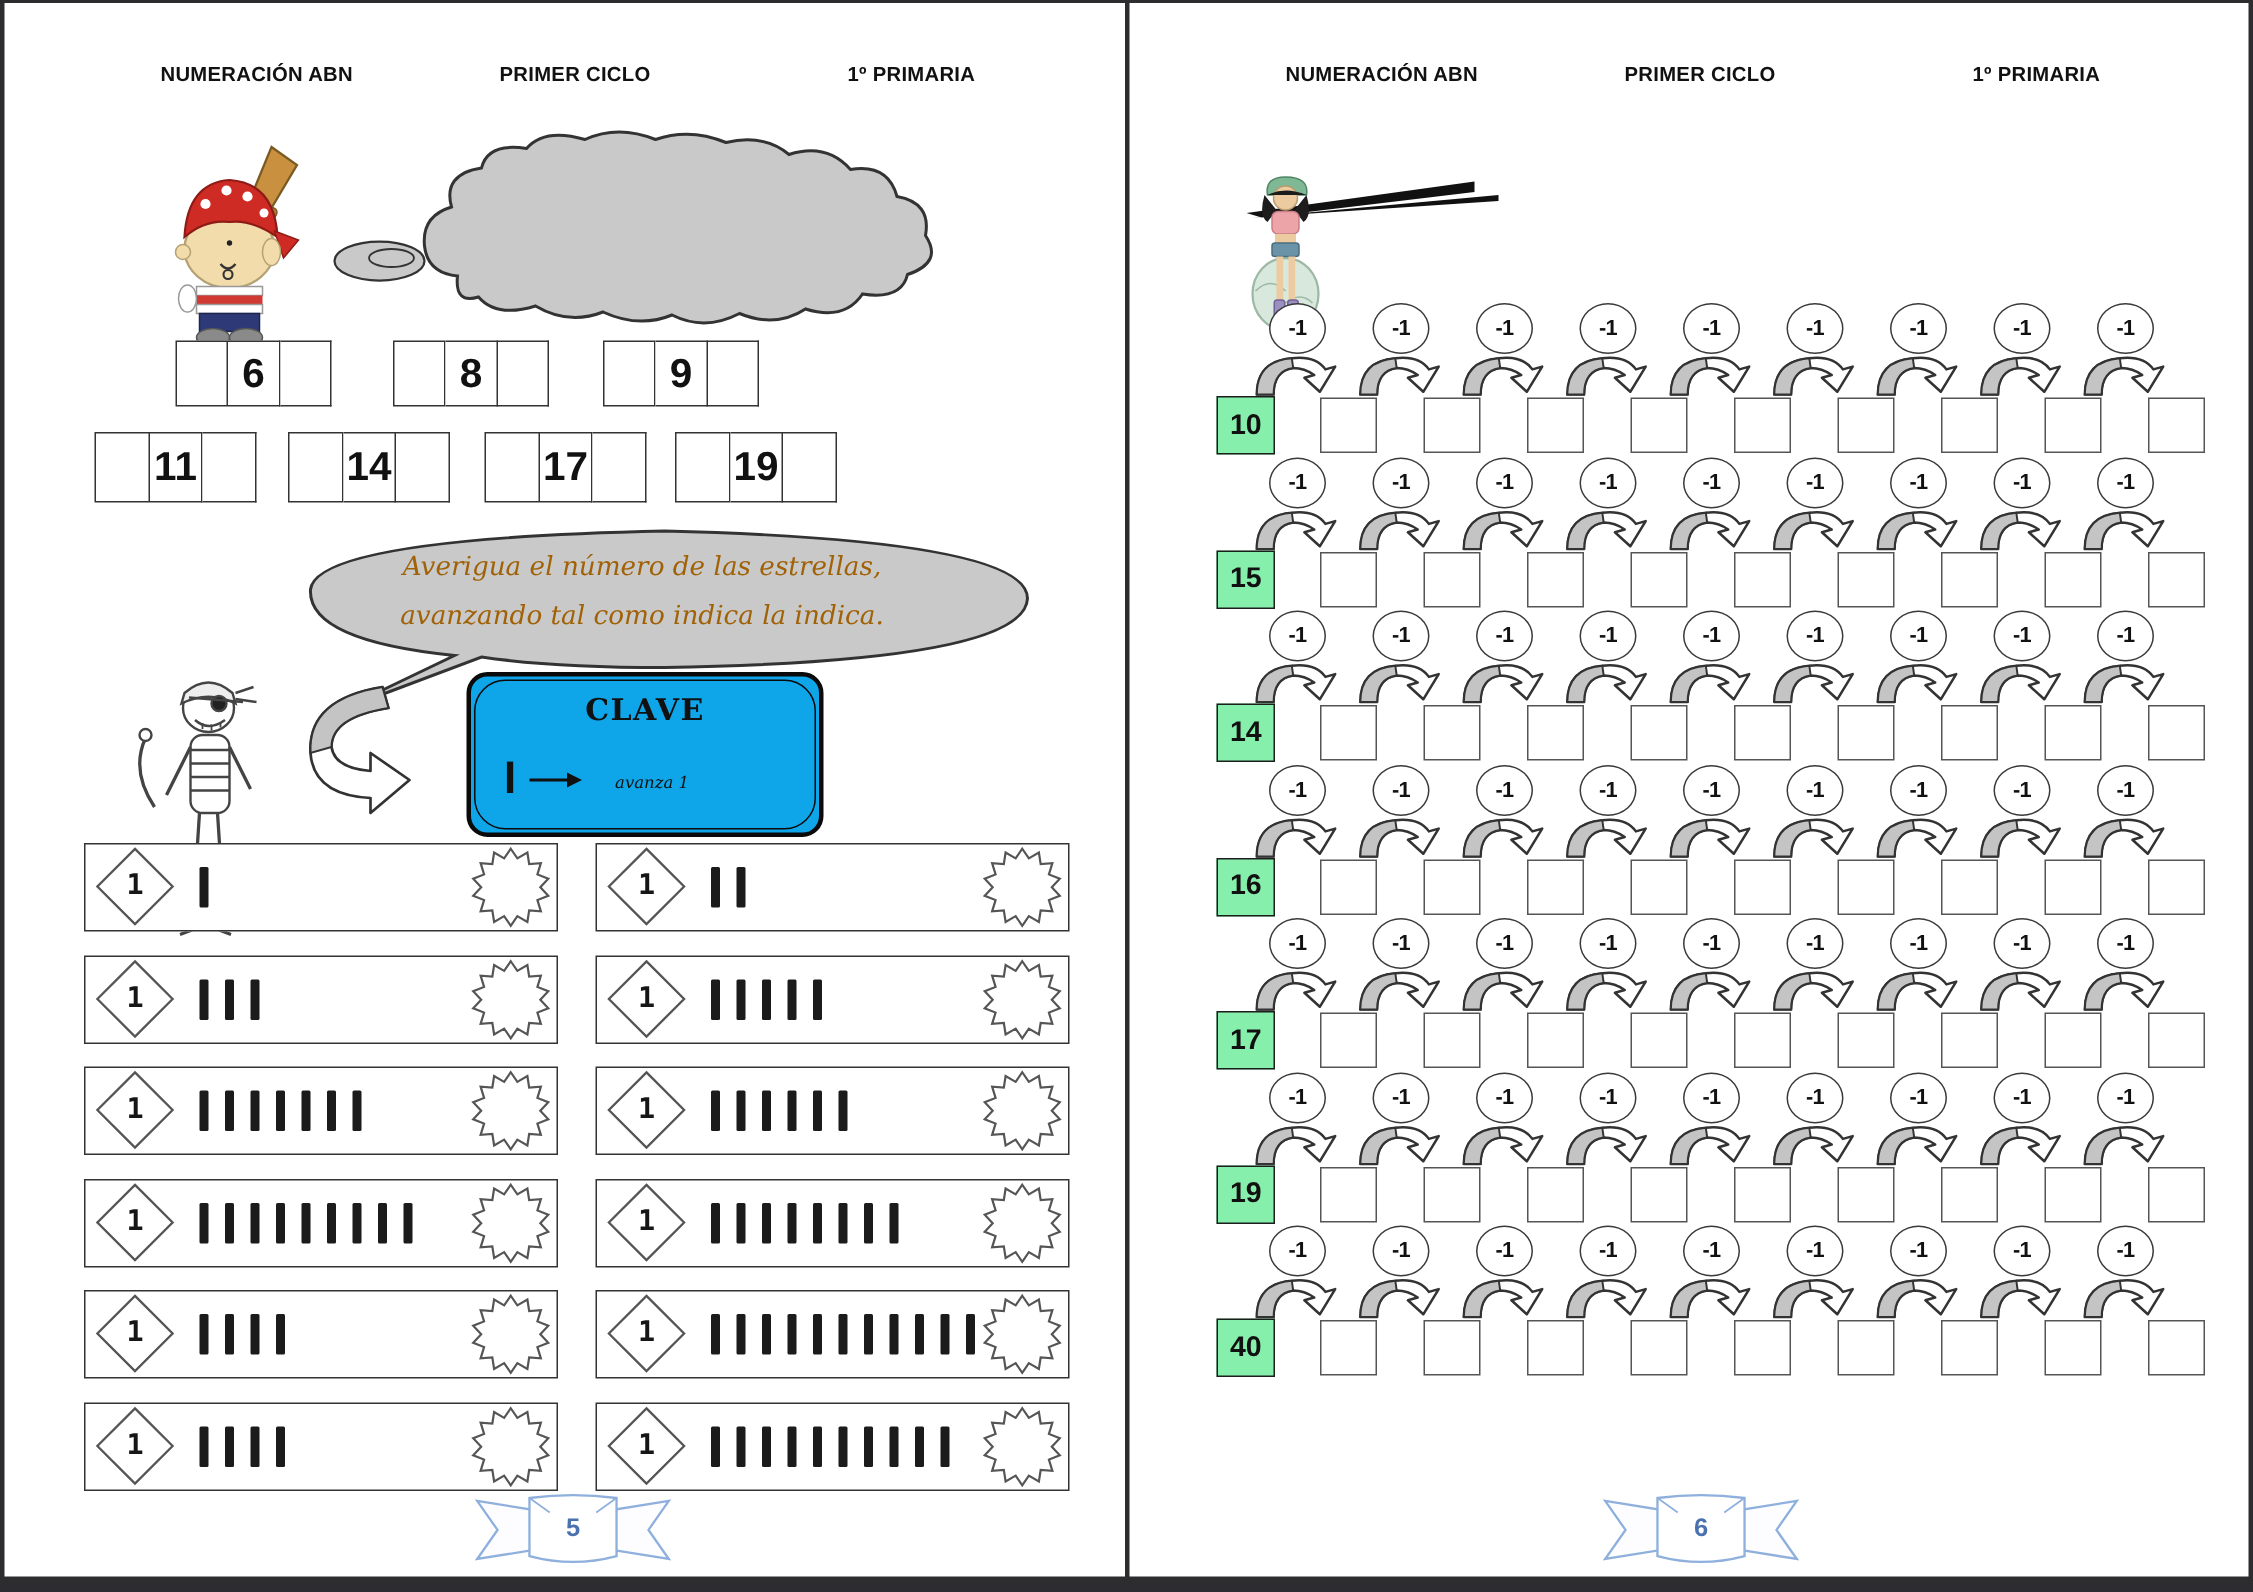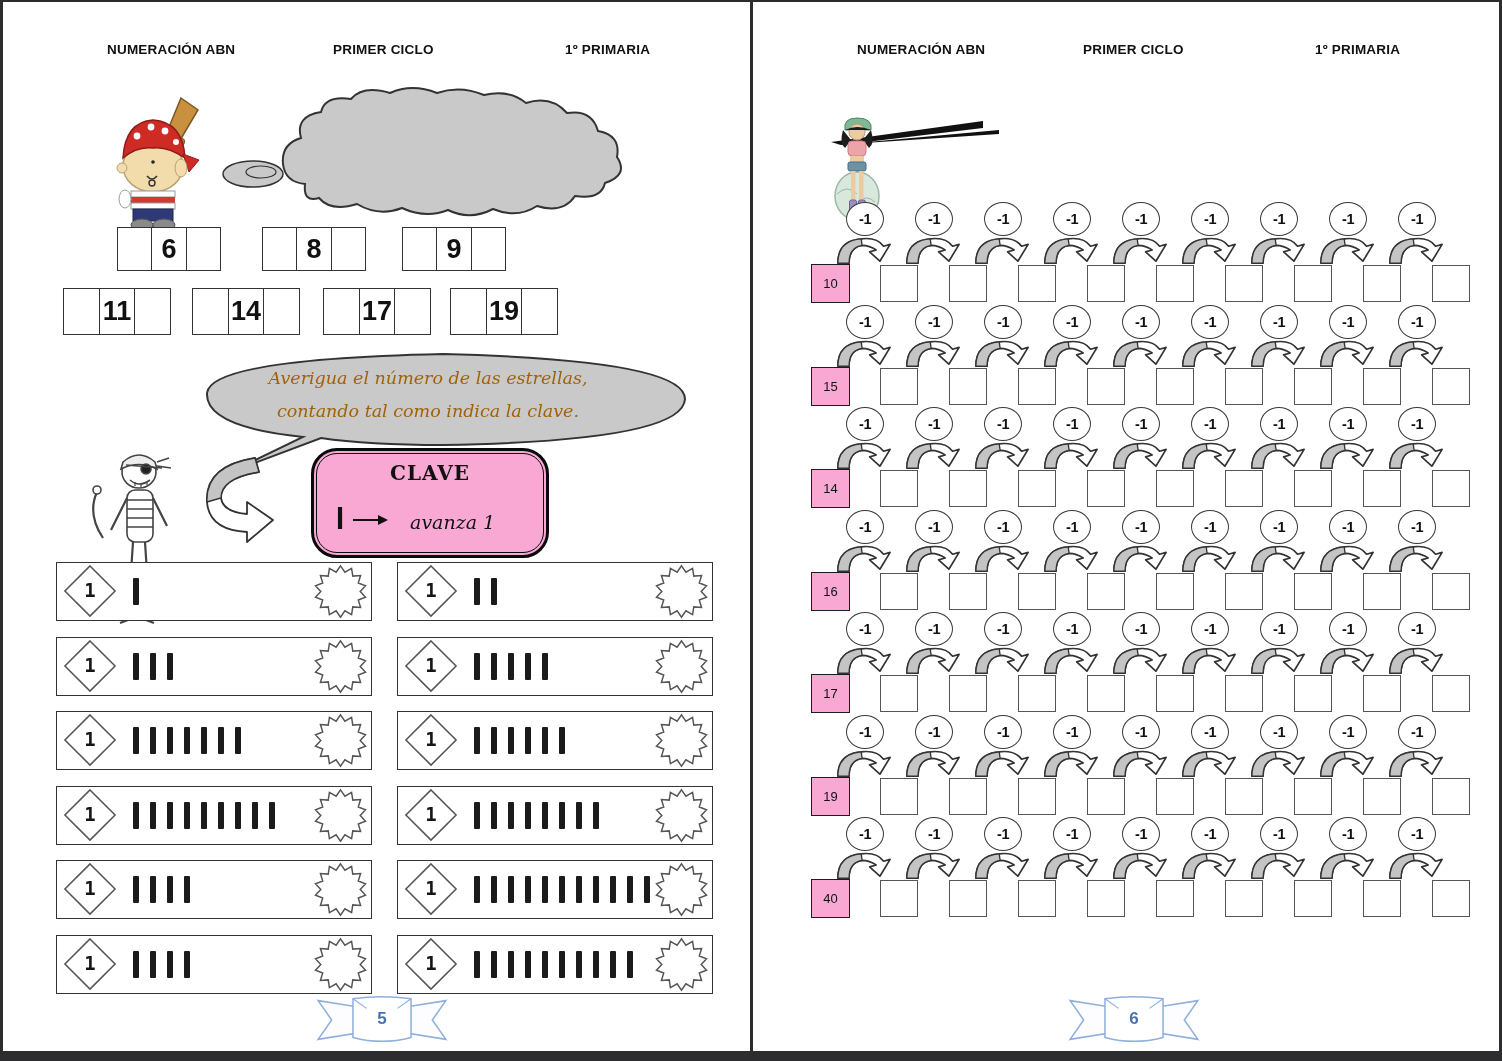--- a/index.html
+++ b/index.html
@@ -32,28 +32,28 @@
   #nrow1 .nbox:nth-child(1){left:114px}#nrow1 .nbox:nth-child(2){left:259px}#nrow1 .nbox:nth-child(3){left:399px}
   #nrow2 .nbox{width:108px;}
   #nrow2 .nbox:nth-child(1){left:60px}#nrow2 .nbox:nth-child(2){left:189px}
   #nrow2 .nbox:nth-child(3){left:320px}#nrow2 .nbox:nth-child(4){left:447px}
   .ncell{flex:1;border:1.6px solid #333;display:flex;align-items:center;justify-content:center;
          font-weight:bold;font-size:27px;background:#fff;}
   .ncell + .ncell{border-left:none;}
 
   
   #clave{position:absolute;left:308px;top:446px;width:232px;height:104px;
-         border:3.5px solid #0a0a0a;border-radius:26px;background:#f9a8d4;}
+         border:3.5px solid #0a0a0a;border-radius:14px;background:#0ea5e9;}
   #clave .inner{position:absolute;inset:2px;border:1.3px solid #0a0a0a;border-radius:21px;}
   #clave-title{position:absolute;left:0;right:0;top:10px;text-align:center;
                font-family:"DejaVu Serif",serif;font-weight:bold;font-size:20px;letter-spacing:1px;}
   .clave-row{position:absolute;left:22px;top:52px;display:flex;align-items:center;}
   #clave-symbol{font-weight:bold;font-size:29px;transform:scaleY(1.05);}
   #clave-arrowglyph{margin-left:8px;}
-  #clave-label{margin-left:22px;font-size:19px;padding-top:4px;}
+  #clave-label{margin-left:22px;font-size:11px;padding-top:4px;}
 
   
   .tcol{position:absolute;top:560px;}
   #tcol-left{left:53px}
   #tcol-right{left:394px}
   .trow{position:relative;width:314px;height:57px;border:1.7px solid #333;margin-bottom:15.6px;background:#fff;}
   .dwrap{position:absolute;left:6px;top:1px;width:54px;height:54px;}
   .dwrap svg{width:54px;height:54px;display:block;}
   .dkey{position:absolute;left:0;top:0;width:54px;height:52px;display:flex;align-items:center;
         justify-content:center;font-family:"DejaVu Sans Mono",monospace;font-weight:bold;
@@ -78,21 +78,21 @@
   #banner-tail{position:absolute;left:78px;top:118px;width:170px;height:26px;}
 
   
   #series{position:absolute;left:0;top:198px;width:746px;}
   .srow{position:relative;height:102.5px;}
   .scircle{position:absolute;top:2px;width:36px;height:32px;border:1.5px solid #3a3a3a;border-radius:50%;
            display:flex;align-items:center;justify-content:center;font-weight:bold;font-size:14.5px;
            letter-spacing:-.5px;background:#fff;}
   .sarc{position:absolute;top:35px;width:56px;height:30px;}
   .startbox{position:absolute;top:64px;left:58px;width:37px;height:37px;border:1.9px solid #1d1d1d;
-            display:flex;align-items:center;justify-content:center;font-weight:normal;font-size:13px;background:#f9a8d4;}
+            display:flex;align-items:center;justify-content:center;font-weight:bold;font-size:19px;background:#86efac;}
   .sq{position:absolute;top:65px;width:36px;height:35px;border:1.6px solid #555;background:#fff;}
 
   .figure{position:absolute;}
 </style>
 </head>
 <body>
 
 <svg width="0" height="0" style="position:absolute" aria-hidden="true">
   <defs>
     <symbol id="star14" viewBox="0 0 60 60">
@@ -189,21 +189,21 @@
         <div class="ncell">19</div>
         <div class="ncell"></div>
       </div>
     </div>
 
   <svg id="bubble-svg" viewBox="0 0 552 132">
     <path d="M85 126 L160 90 Q62 80 64 46 Q68 12 300 7 Q542 13 542 52 Q540 94 300 98 Q225 98 178 91 Z" fill="#c9c9c9" stroke="#333" stroke-width="2"></path>
   </svg>
   <div id="bubble-text" class="cursive">
     <div>Averigua el número de las estrellas,</div>
-    <div>contando tal como indica la clave.</div>
+    <div>avanzando tal como indica la indica.</div>
   </div>
 
   <svg class="figure" style="left:80px;top:436px" width="112" height="188" viewBox="0 0 112 188">
     <g fill="#fff" stroke="#444" stroke-width="1.6">
       <path d="M20 100 Q4 76 14 54" fill="none" stroke-width="2.2"></path>
       <circle cx="14" cy="52" r="4"></circle>
       <ellipse cx="56" cy="34" rx="17" ry="16"></ellipse>
       <path d="M40 24 Q56 10 72 24 L74 31 Q56 22 38 31 Z" fill="#eee"></path>
       <path d="M74 24 L86 20 M74 28 L88 30" fill="none"></path>
       <circle cx="63" cy="31" r="5" fill="#222"></circle>

